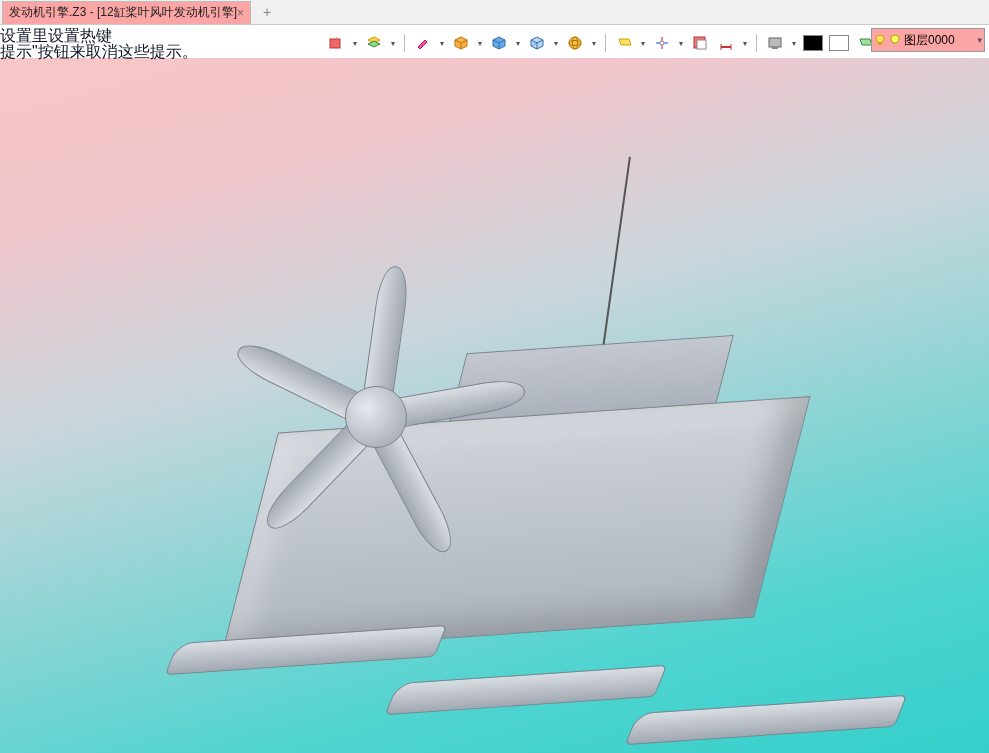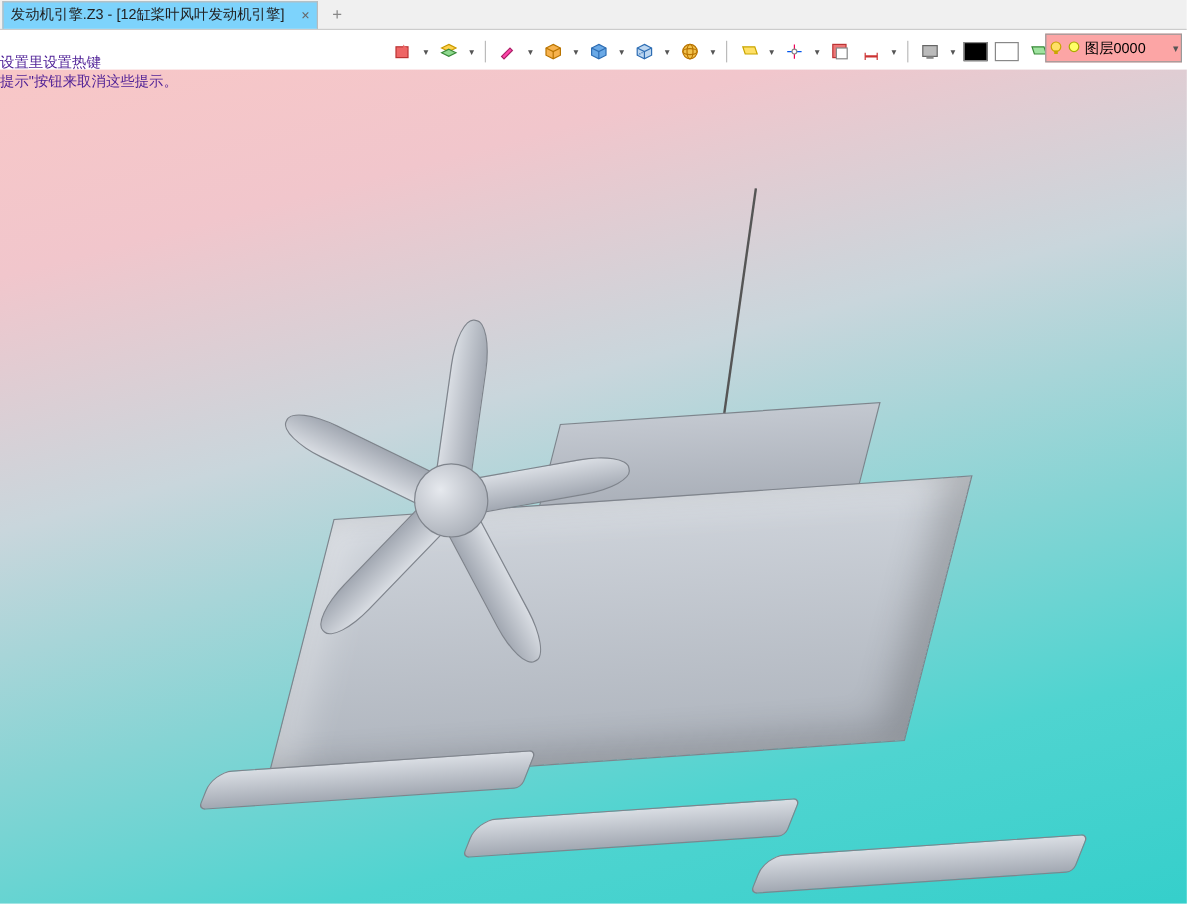--- a/index.html
+++ b/index.html
@@ -18,25 +18,25 @@
     border-bottom: 1px solid #ccc;
     display: flex;
     align-items: center;
     padding-left: 2px;
   }
   .tab {
     display: inline-flex;
     align-items: center;
     height: 22px;
     padding: 0 6px;
-    background: #7dd3fc;
+    background: #fca5a5;
     border: 1px solid #bbb;
     border-bottom: none;
     margin-right: 2px;
-    gap: 14px;
+    gap: 0;
     font-size: 12px;
     color: #222;
   }
   .tab .close-x {
     color: #666;
     font-size: 12px;
     cursor: pointer;
   }
   .tab-add {
     width: 20px;
@@ -44,24 +44,24 @@
     display: flex;
     align-items: center;
     justify-content: center;
     color: #888;
     font-size: 14px;
     margin-left: 4px;
     cursor: pointer;
   }
   .hint-area {
     position: absolute;
-    top: 44px;
+    top: 28px;
     left: 0;
-    font-size: 12px;
-    color: #4c1d95;
+    font-size: 16px;
+    color: #0f172a;
     line-height: 16px;
     z-index: 5;
   }
   .hint-line { white-space: nowrap; }
   .toolbar {
     position: absolute;
     top: 28px;
     right: 100px;
     height: 30px;
     display: flex;

